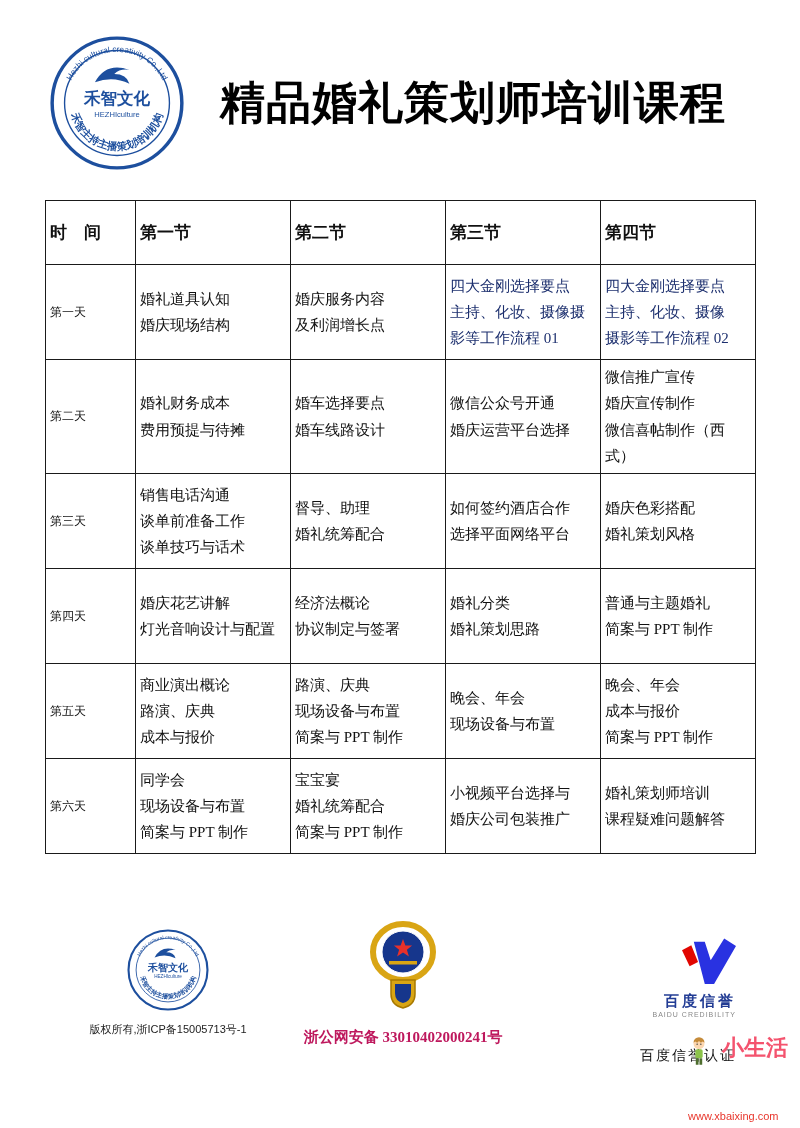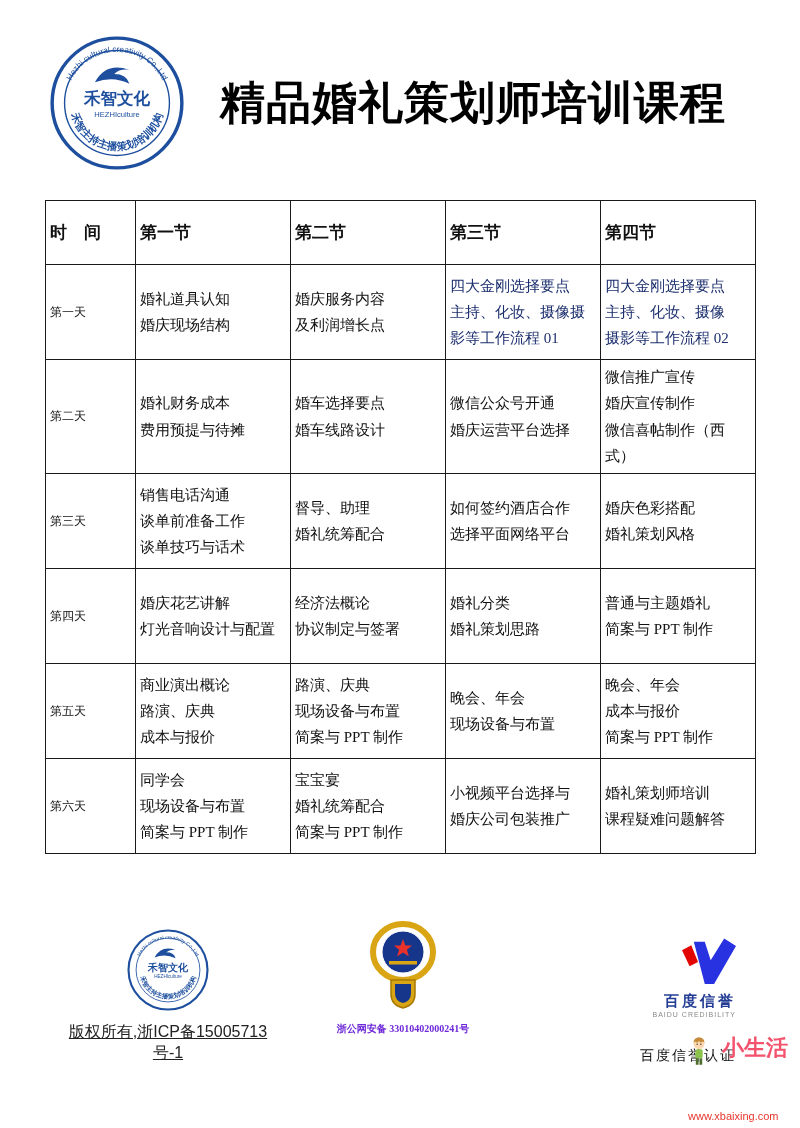--- a/index.html
+++ b/index.html
@@ -18,25 +18,25 @@
 
   .schedule { position:absolute; top:200px; left:45px; width:710px; border-collapse:collapse; table-layout:fixed; font-family:"Liberation Serif", serif; }
   .schedule th, .schedule td { border:1px solid var(--table-border); text-align:left; vertical-align:middle; white-space:pre-line; color:var(--text-black); padding:4px;font-family:Liberation Serif, serif; }
   .schedule th { height:64px; font-size:17px; font-weight:bold; }
   .schedule td { height:95px; font-size:15px; line-height:1.75; }
   .schedule td.day { font-size:12px; }
   .schedule td.navy { color:var(--navy-cell); }
 
   .footer-left { position:absolute; top:928px; left:62px; width:212px; text-align:center; }
   .logo-sm { width:84px; height:84px; }
-  .copyright { margin-top:6px; font-size:16px; color:#222;text-decoration:underline; }
+  .copyright { margin-top:6px; font-size:11px; color:#222; }
 
   .footer-center { position:absolute; top:920px; left:290px; width:226px; text-align:center; }
   .badge-svg { width:80px; height:92px; }
-  .police-filing { margin-top:6px; font-size:10px; font-weight:bold; color:#6d28d9; font-family:"Liberation Serif", serif; }
+  .police-filing { margin-top:12px; font-size:15px; font-weight:bold; color:#be185d; font-family:"Liberation Serif", serif; }
 
   .footer-right { position:absolute; top:938px; left:576px; width:160px; text-align:right; }
   .baidu-svg { width:54px; height:48px; }
   .baidu-title { font-size:15px; font-weight:bold; color:var(--baidu-text); letter-spacing:3px; margin-top:2px; }
   .baidu-sub { font-size:7px; color:#888; letter-spacing:1px; }
   .baidu-cert { font-size:14px; font-weight:normal; color:#111; margin-top:29px; letter-spacing:2px; }
 
   .watermark { position:absolute; right:12px; bottom:6px; }
   .wm-top { display:flex; align-items:flex-start; gap:12px; }
   .mascot-svg { width:22px; height:30px; }

